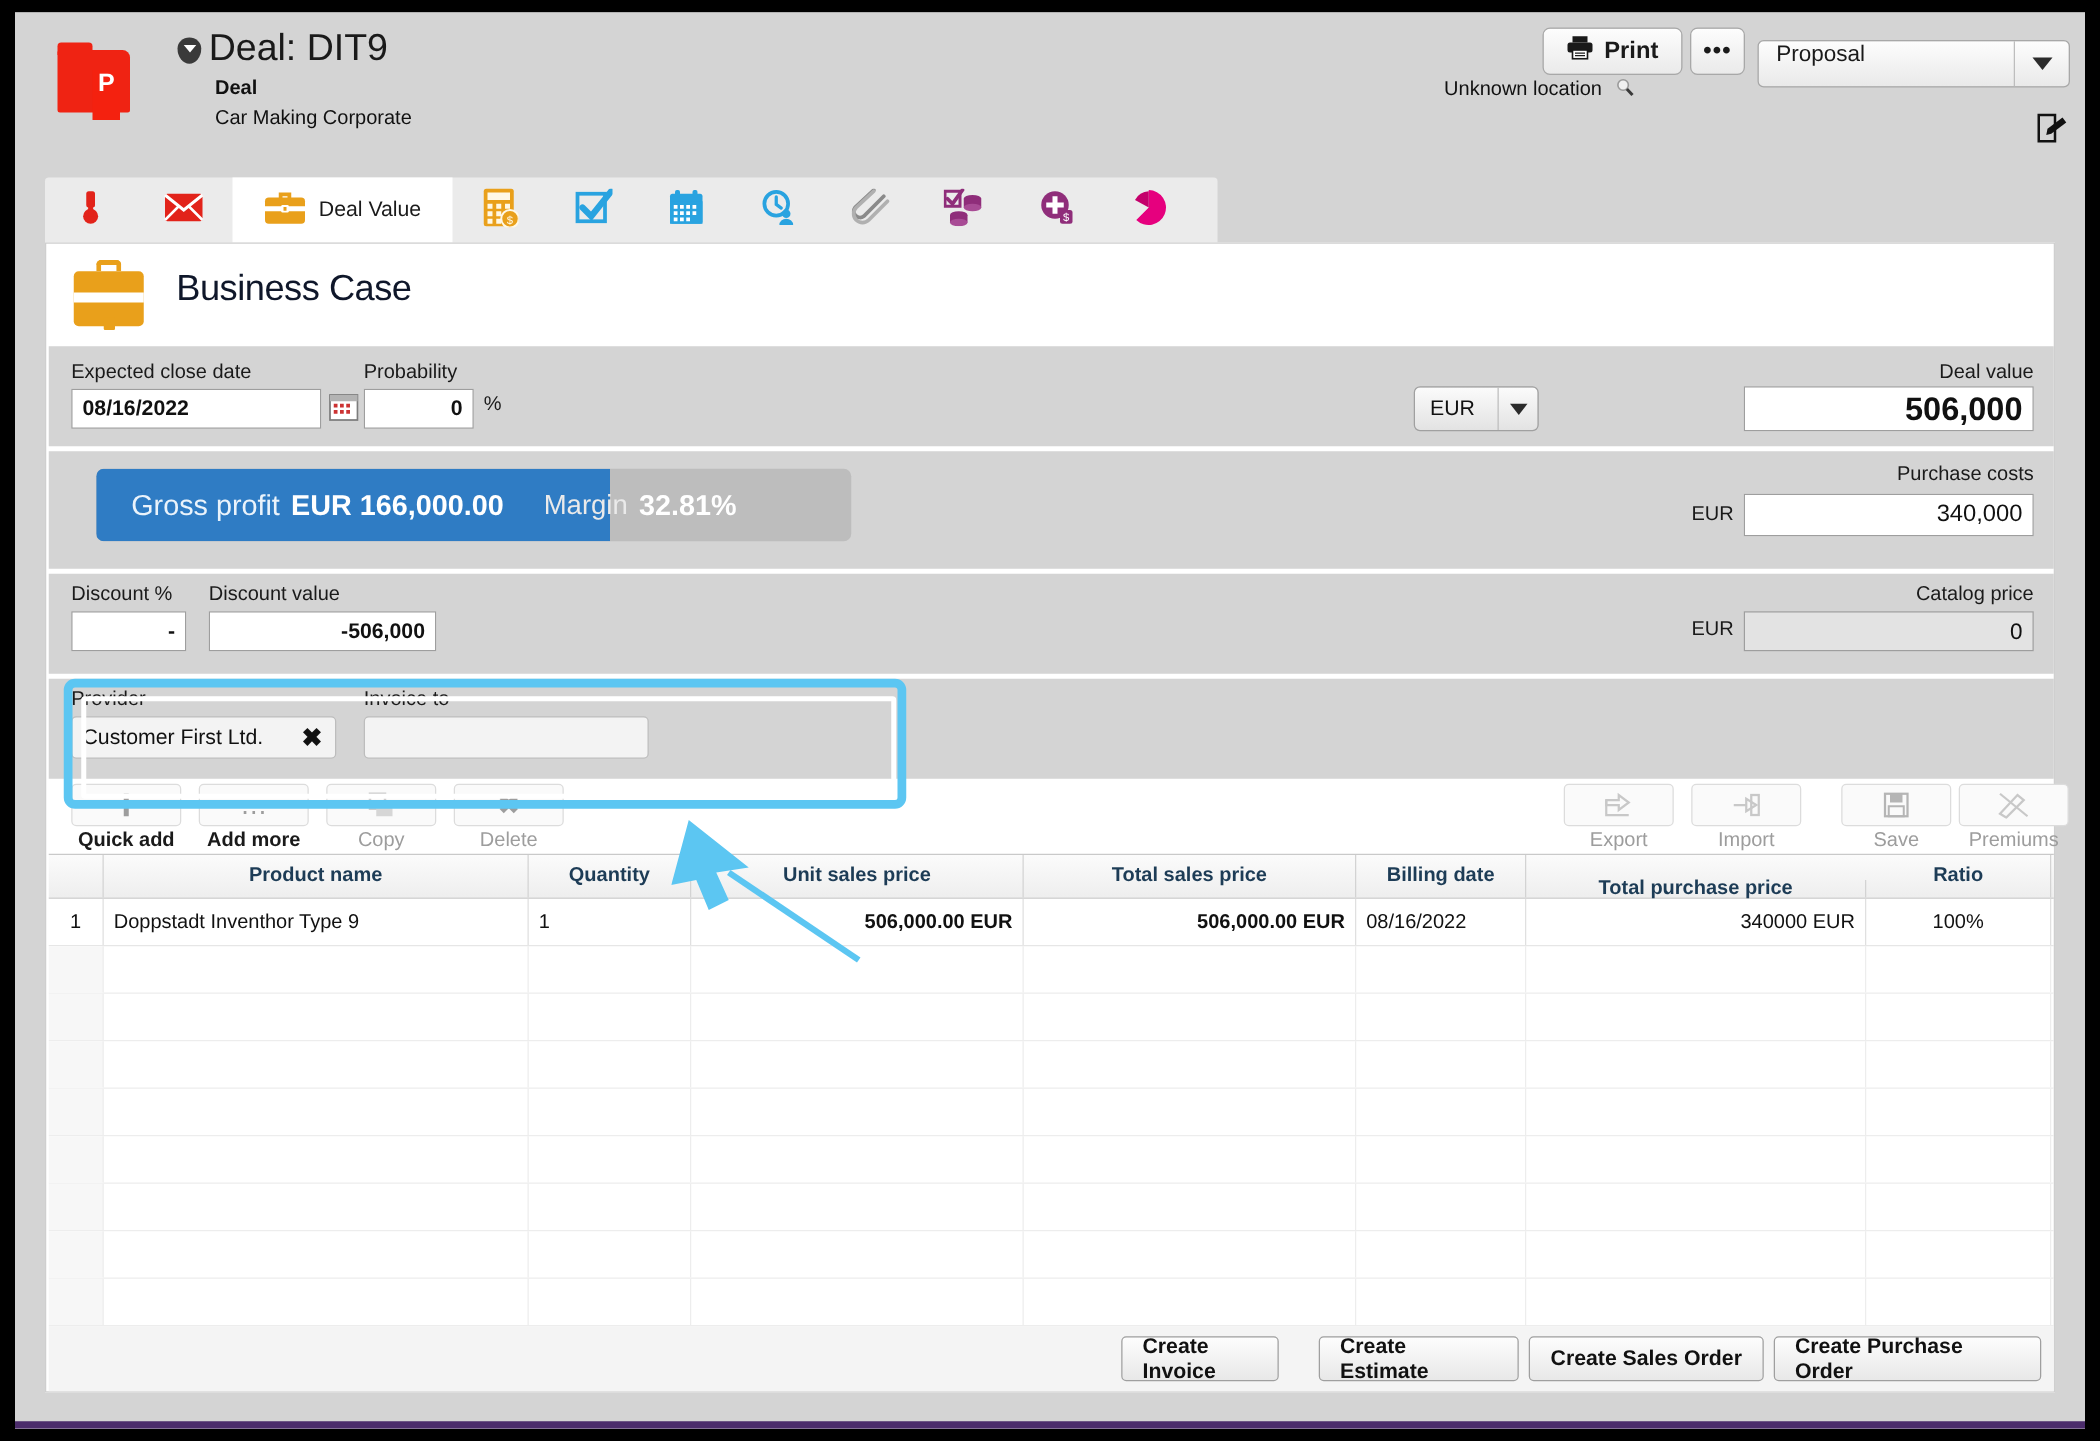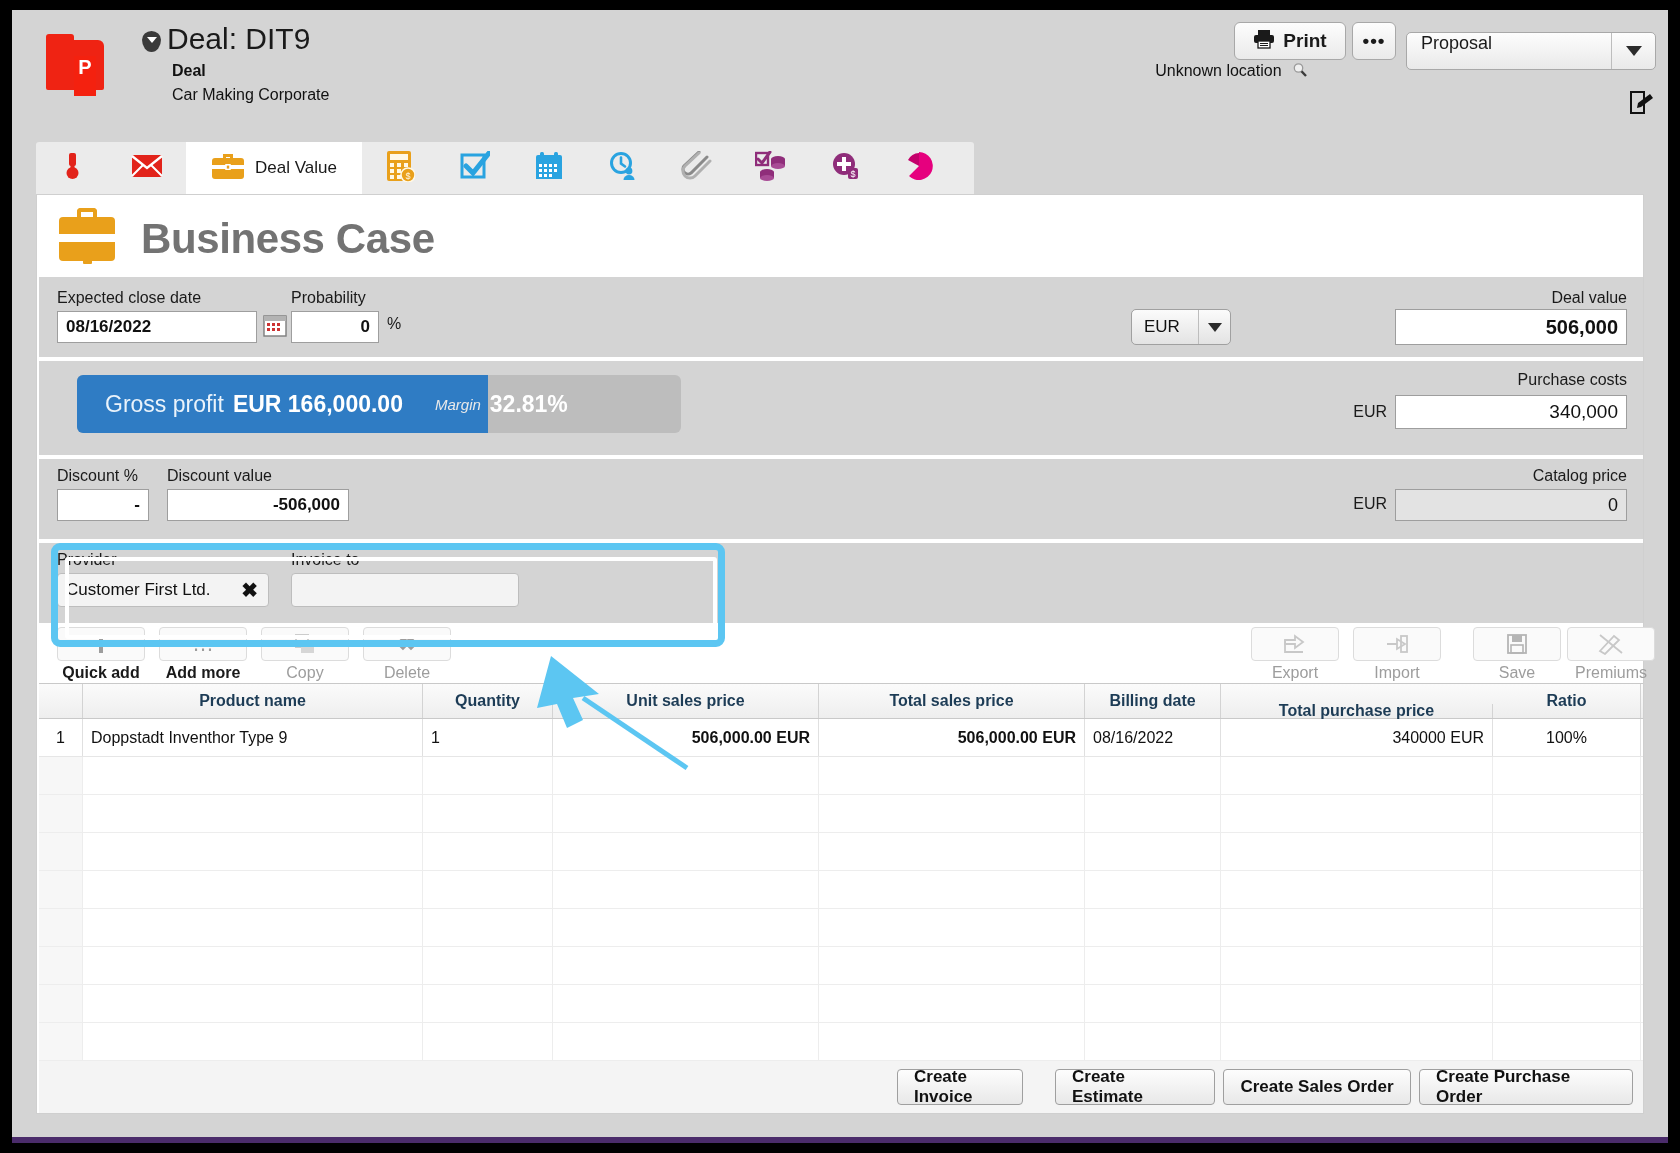--- a/index.html
+++ b/index.html
@@ -134,21 +134,21 @@
   .briefcase::after {
     content:""; position:absolute; left:0; top:17px; width:56px; height:8px;
     background:#fff;
   }
   .bc-lock {
     position:absolute; left:24px; top:37px; width:9px; height:10px;
     background:#e9a01b; z-index:3; border-radius:1px;
   }
   .bc-title {
     position:absolute; left:104px; top:20px;
-    font-size:42px; font-weight:bold; color:#737373; letter-spacing:-0.4px;
+    font-size:29px; font-weight:normal; color:#0f172a; letter-spacing:-0.4px;
   }
   .lbl { font-size:16px; color:#1a1a1a; }
   .inp {
     background:#fff; border:1px solid #9e9e9e; height:32px;
     font-size:17px; font-weight:bold; color:#111;
     display:flex; align-items:center; padding:0 8px;
   }
   .inp.right { justify-content:flex-end; }
   .inp.gray { background:#e3e3e3; font-weight:normal; }
   .inp.normalw { font-weight:normal; }
@@ -165,21 +165,21 @@
     background:#bdbdbd;
   }
   .gp-blue {
     position:absolute; left:0; top:0; height:58px; width:412px;
     background:#2f7cc4;
   }
   .gp-text { position:absolute; left:0; top:0; height:58px; width:604px;
     display:flex; align-items:center; }
   .gp-label { color:#eaf3fb; font-size:23px; margin-left:28px; }
   .gp-value { color:#ffffff; font-size:23px; font-weight:bold; margin-left:9px; }
-  .gp-mlabel { color:#eaeaea; font-size:15px; margin-left:32px;font-style:italic; }
+  .gp-mlabel { color:#eaeaea; font-size:22px; margin-left:32px; }
   .gp-mvalue { color:#ffffff; font-size:23px; font-weight:bold; margin-left:9px; }
 
   .highlight-box {
     position:absolute; left:14px; top:348px; width:674px; height:104px;
     border:7px solid #5cc6f2; border-radius:9px; background:transparent;
     pointer-events:none; z-index:25;
   }
   .highlight-inner {
     position:absolute; left:7px; top:7px; width:652px; height:82px;
     border:4px solid #ffffff; border-radius:3px;
@@ -469,21 +469,21 @@
         <div class="lbl" style="position:absolute;left:348px;top:38px;">%</div>
 
         <div class="lbl" style="position:absolute;left:1092px;top:12px;margin-top:28px;">Currency</div>
         <div style="position:absolute;left:1092px;top:32px;width:100px;height:36px;background:linear-gradient(#fbfbfb,#e3e3e3);border:1px solid #a0a0a0;border-radius:5px;display:flex;align-items:center;">
           <span style="flex:1;padding-left:12px;font-size:17px;color:#111;">EUR</span>
           <span style="width:32px;display:flex;align-items:center;justify-content:center;border-left:1px solid #bdbdbd;height:100%;">
               <span class="caret-down" style="border-top-width:9px;border-left-width:7px;border-right-width:7px;"></span>
             </span>
         </div>
         <div class="lbl" style="position:absolute;right:16px;top:12px;">Deal value</div>
-        <div class="inp right" style="position:absolute;right:16px;top:32px;width:232px;height:36px;font-size:20px;">506,000</div>
+        <div class="inp right" style="position:absolute;right:16px;top:32px;width:232px;height:36px;font-size:26px;">506,000</div>
       </div>
 
       <div class="band2">
         <div class="gp-wrap">
           <div class="gp-blue" style="width: 410.72px;"></div>
           <div class="gp-text">
             <span class="gp-label">Gross profit</span>
             <span class="gp-value">EUR 166,000.00</span>
             <span class="gp-mlabel">Margin</span>
             <span class="gp-mvalue">32.81%</span>

